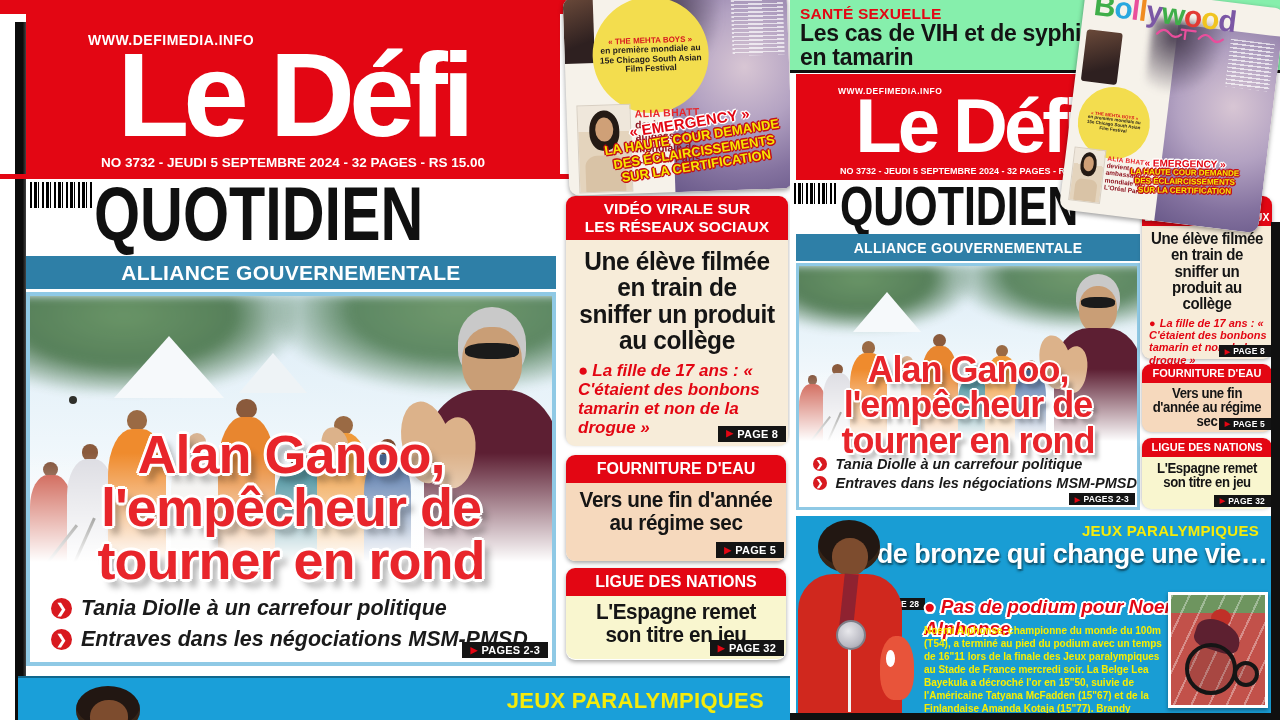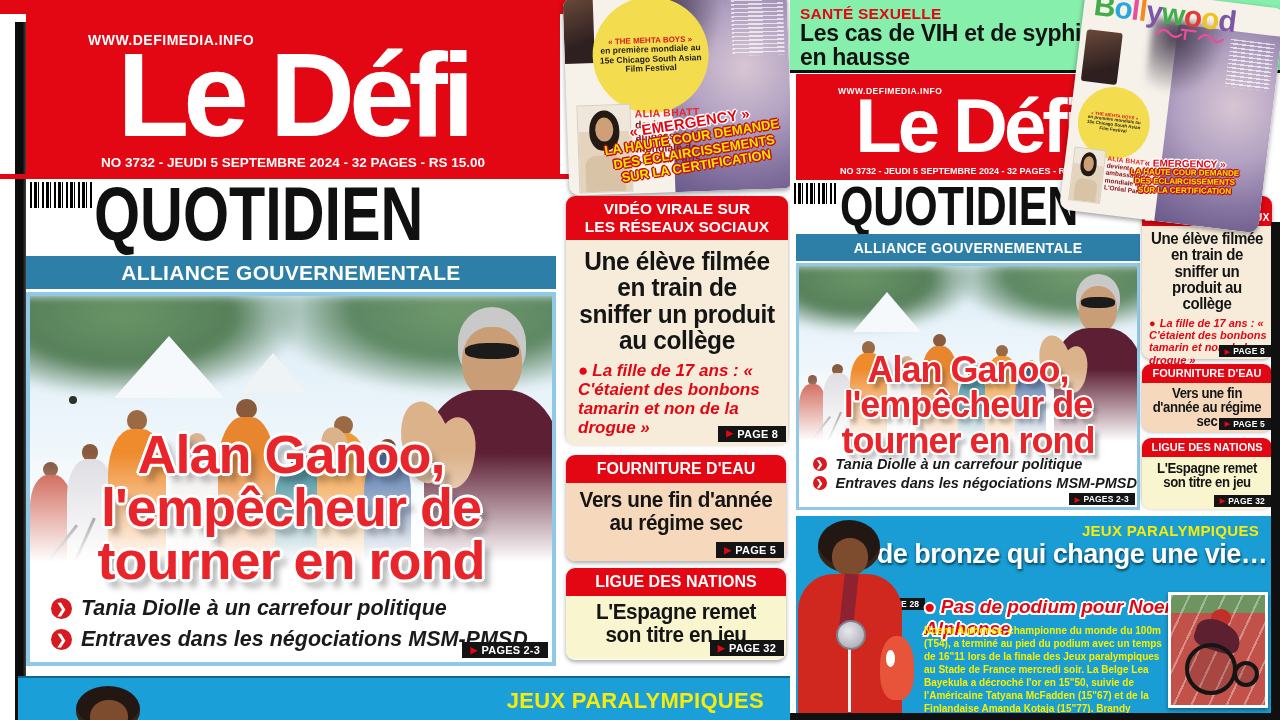--- a/index.html
+++ b/index.html
@@ -294,21 +294,21 @@
       </div>
     </div>
   </section>
 
   <section class="abs" style="left:790px;top:0;width:490px;height:720px;background:#fff;">
 
     <div class="pinkband" style="left:0;top:0;width:490px;height:71px;">
       <div class="kicker-red" style="left:10px;top:5px;font-size:15.5px;">SANTÉ SEXUELLE</div>
       <div class="sante-hl" style="left:10px;top:22px;font-size:23px;">
         <div>Les cas de VIH et de syphilis</div>
-        <div>en hausse</div>
+        <div>en tamarin</div>
       </div>
       <div class="badge sm" style="left:306px;top:52px;">
         <span class="arr">▶</span>
         <span>PAGE 7</span>
       </div>
     </div>
     <div class="blackbar" style="left:0;top:70px;width:490px;height:3px;"></div>
 
     <div class="masthead" style="left:6px;top:74px;width:344px;height:104px;">
       <div class="site" style="left:42px;top:12px;font-size:8.5px;">WWW.DEFIMEDIA.INFO</div>

